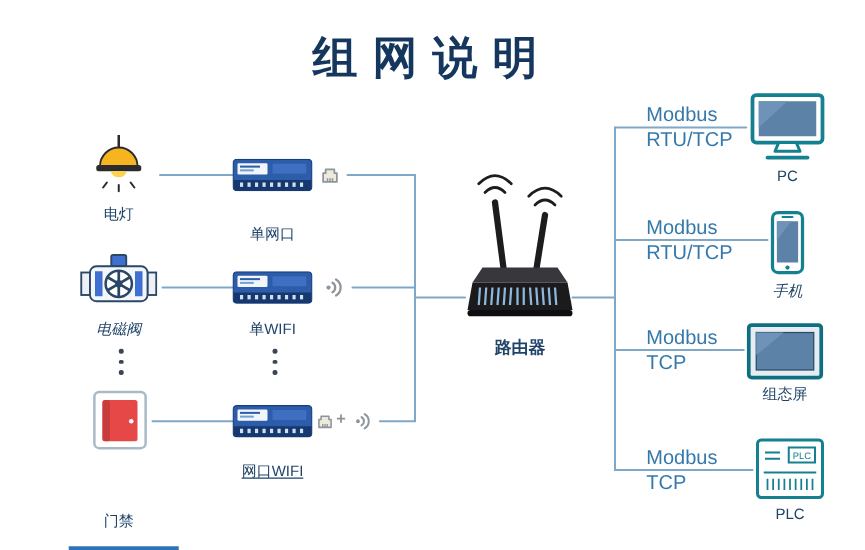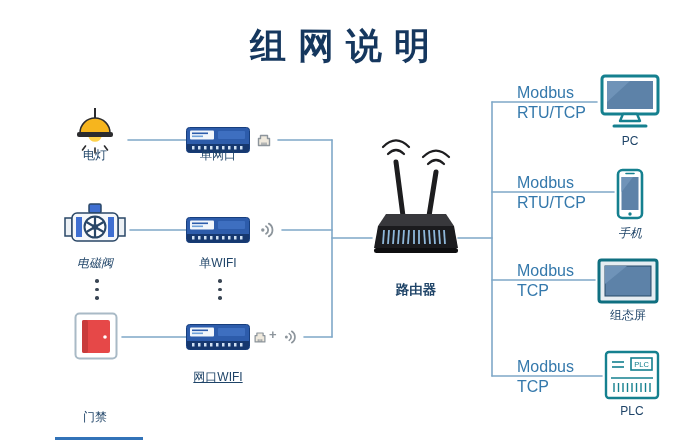--- a/index.html
+++ b/index.html
@@ -48,21 +48,21 @@
 
   <svg class="abs" style="left:72px;top:106px;" width="46" height="54" viewBox="0 0 46 54">
     <line x1="23" y1="2" x2="23" y2="12" stroke="#2b2b2e" stroke-width="2"></line>
     <path d="M8 27 A15 15 0 0 1 38 27 Z" fill="#f6b51e" stroke="#2b2b2e" stroke-width="1.5"></path>
     <rect x="5" y="26" width="36" height="5" rx="2" fill="#2b2b2e"></rect>
     <path d="M16.5 31 A6.8 6.8 0 0 0 29.5 31 Z" fill="#ffd24a"></path>
     <line x1="23" y1="42" x2="23" y2="47" stroke="#2b2b2e" stroke-width="1.6" stroke-linecap="round"></line>
     <line x1="13.5" y1="40" x2="10.5" y2="44" stroke="#2b2b2e" stroke-width="1.6" stroke-linecap="round"></line>
     <line x1="32.5" y1="40" x2="35.5" y2="44" stroke="#2b2b2e" stroke-width="1.6" stroke-linecap="round"></line>
   </svg>
-  <div class="lbl" style="left:70px;top:148px;width:50px;">电灯</div>
+  <div class="lbl" style="left:70px;top:164px;width:50px;">电灯</div>
 
   <svg class="abs" style="left:64px;top:202px;" width="62" height="50" viewBox="0 0 62 50">
     <rect x="1" y="16" width="7" height="18" fill="#edf1f5" stroke="#2a4767" stroke-width="1.5"></rect>
     <rect x="54" y="16" width="7" height="18" fill="#edf1f5" stroke="#2a4767" stroke-width="1.5"></rect>
     <rect x="25" y="2" width="12" height="9" rx="1.5" fill="#3f6fd1" stroke="#2a4767" stroke-width="1.5"></rect>
     <rect x="8" y="11" width="46" height="28" rx="5" fill="#f4f7fa" stroke="#2a4767" stroke-width="1.5"></rect>
     <rect x="12" y="15" width="6" height="20" fill="#3f6fd1"></rect>
     <rect x="44" y="15" width="6" height="20" fill="#3f6fd1"></rect>
     <circle cx="31" cy="25" r="10.5" fill="#ffffff" stroke="#2a4767" stroke-width="2"></circle>
     <g stroke="#2a4767" stroke-width="2.2" stroke-linecap="round">
@@ -107,21 +107,21 @@
         <rect x="36" y="19" width="2.5" height="3.5"></rect>
       <rect x="42" y="19" width="2.5" height="3.5"></rect>
         <rect x="48" y="19" width="2.5" height="3.5"></rect>
       <rect x="54" y="19" width="2.5" height="3.5"></rect>
     </g>
   </svg>
   <svg class="abs" style="left:255px;top:131px;" width="18" height="18" viewBox="0 0 18 18">
     <path d="M3.5 14.5 V7.5 H5.5 V4.5 H12.5 V7.5 H14.5 V14.5 Z" fill="#efe9dd" stroke="#8d959c" stroke-width="1.4" stroke-linejoin="round"></path>
     <path d="M7 14.5 V11.5 M9 14.5 V11.5 M11 14.5 V11.5" stroke="#8d959c" stroke-width="1.2"></path>
   </svg>
-  <div class="lbl" style="left:184px;top:148px;width:68px;">单网口</div>
+  <div class="lbl" style="left:184px;top:180px;width:68px;">单网口</div>
 
   <svg class="abs" style="left:186px;top:217px;" width="64" height="26" viewBox="0 0 64 26">
     <rect x="0.5" y="0.5" width="63" height="25" rx="3" fill="#2d5cab" stroke="#173e7d"></rect>
     <rect x="4" y="3.5" width="24" height="9" rx="1" fill="#f2f6fb"></rect>
     <rect x="6" y="5.5" width="16" height="1.6" fill="#2d5cab"></rect>
     <rect x="6" y="8.5" width="11" height="1.6" fill="#6fa0d8"></rect>
     <rect x="32" y="4" width="27" height="8" rx="1" fill="#3e6fc0"></rect>
     <path d="M1 17 h62 v5.5 a3 3 0 0 1 -3 3 h-56 a3 3 0 0 1 -3 -3 z" fill="#16386f"></path>
     <g fill="#cfe0f2">
       <rect x="6" y="19" width="2.5" height="3.5"></rect>
@@ -198,21 +198,21 @@
       <line x1="44" y1="102" x2="44" y2="116"></line>
         <line x1="49" y1="102" x2="49" y2="116"></line>
       <line x1="54" y1="102" x2="55" y2="116"></line>
         <line x1="59" y1="102" x2="60" y2="116"></line>
       <line x1="64" y1="102" x2="65" y2="116"></line>
         <line x1="69" y1="102" x2="70" y2="116"></line>
       <line x1="74" y1="102" x2="75" y2="116"></line>
     </g>
     <rect x="4" y="120" width="84" height="5" rx="2.5" fill="#0e0e10"></rect>
   </svg>
-  <div class="lbl bold" style="left:375px;top:283px;width:82px;">路由器</div>
+  <div class="lbl bold" style="left:375px;top:271px;width:82px;">路由器</div>
 
   <div class="proto" style="left:517px;top:86px;">Modbus</div>
   <div class="proto" style="left:517px;top:106px;">RTU/TCP</div>
   <div class="proto" style="left:517px;top:176px;">Modbus</div>
   <div class="proto" style="left:517px;top:196px;">RTU/TCP</div>
   <div class="proto" style="left:517px;top:264px;">Modbus</div>
   <div class="proto" style="left:517px;top:284px;">TCP</div>
   <div class="proto" style="left:517px;top:360px;">Modbus</div>
   <div class="proto" style="left:517px;top:380px;">TCP</div>
 

